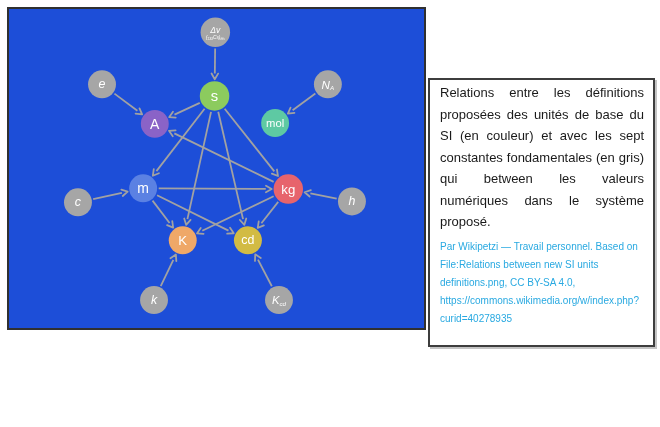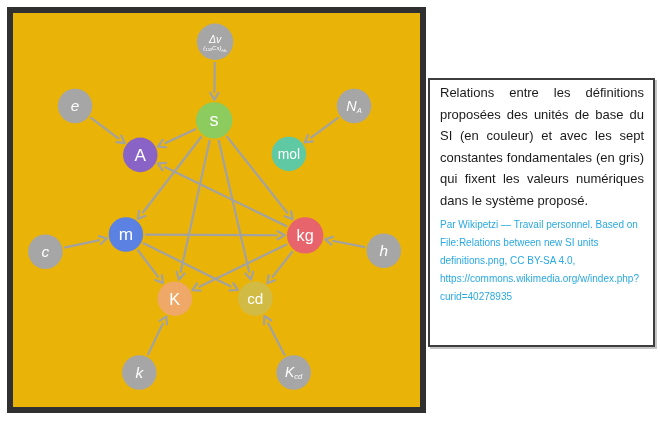--- a/index.html
+++ b/index.html
@@ -1,22 +1,22 @@
 <!DOCTYPE html>
 <html><head>
 <meta charset="utf-8">
 <style>
   html,body{margin:0;padding:0;background:#ffffff;}
   .screenshot{
     position:relative;width:660px;height:427px;background:#ffffff;overflow:hidden;
     font-family:"Liberation Sans",sans-serif;
   }
   .diagram-frame{
-    position:absolute;left:7px;top:7px;width:419px;height:406px;
-    box-sizing:border-box;border:6px solid #f97316;background:#eab308;
+    position:absolute;left:7px;top:7px;width:419px;height:323px;
+    box-sizing:border-box;border:2px solid #f97316;background:#1d4ed8;
   }
   .diagram-frame svg{display:block;width:100%;height:100%;}
   .caption-box{
     position:absolute;left:428px;top:78px;width:227px;height:269px;
     box-sizing:border-box;border:2px solid #3d3d3d;background:#ffffff;
     padding:2px 9px 2px 10px;
     box-shadow:2px 2px 0 #c4c4c4;
   }
   .caption-text{
     margin:0;color:#1a1a1a;font-size:13px;line-height:21.5px;
@@ -111,17 +111,17 @@
           <text text-anchor="middle" fill="#ffffff" font-family="&quot;Liberation Sans&quot;,sans-serif" x="127" y="375" dominant-baseline="central" font-size="16" font-style="italic">k</text>
         </g>
         <g>
           <circle cx="288" cy="375" r="18" fill="#a6a6a6"></circle>
           <text text-anchor="middle" fill="#ffffff" font-family="&quot;Liberation Sans&quot;,sans-serif" x="288" y="375" dominant-baseline="central" font-size="14.5" font-style="italic"><tspan>K</tspan><tspan font-size="8" dy="4">cd</tspan></text>
         </g>
       </svg>
   </div>
 
   <div class="caption-box" style="border-color: rgb(61, 61, 61);">
-    <p class="caption-text" style="color: rgb(26, 26, 26);">Relations entre les définitions proposées des unités de base du SI (en couleur) et avec les sept constantes fondamentales (en gris) qui fixent les valeurs numériques dans le système proposé.</p>
+    <p class="caption-text" style="color: rgb(26, 26, 26);">Relations entre les définitions proposées des unités de base du SI (en couleur) et avec les sept constantes fondamentales (en gris) qui between les valeurs numériques dans le système proposé.</p>
     <p class="attribution-text" style="color: rgb(41, 169, 225);">Par Wikipetzi — Travail personnel. Based on File:Relations between new SI units definitions.png, CC BY-SA 4.0, https://commons.wikimedia.org/w/index.php?curid=40278935</p>
   </div>
 
 </div>
 
 </body></html>

